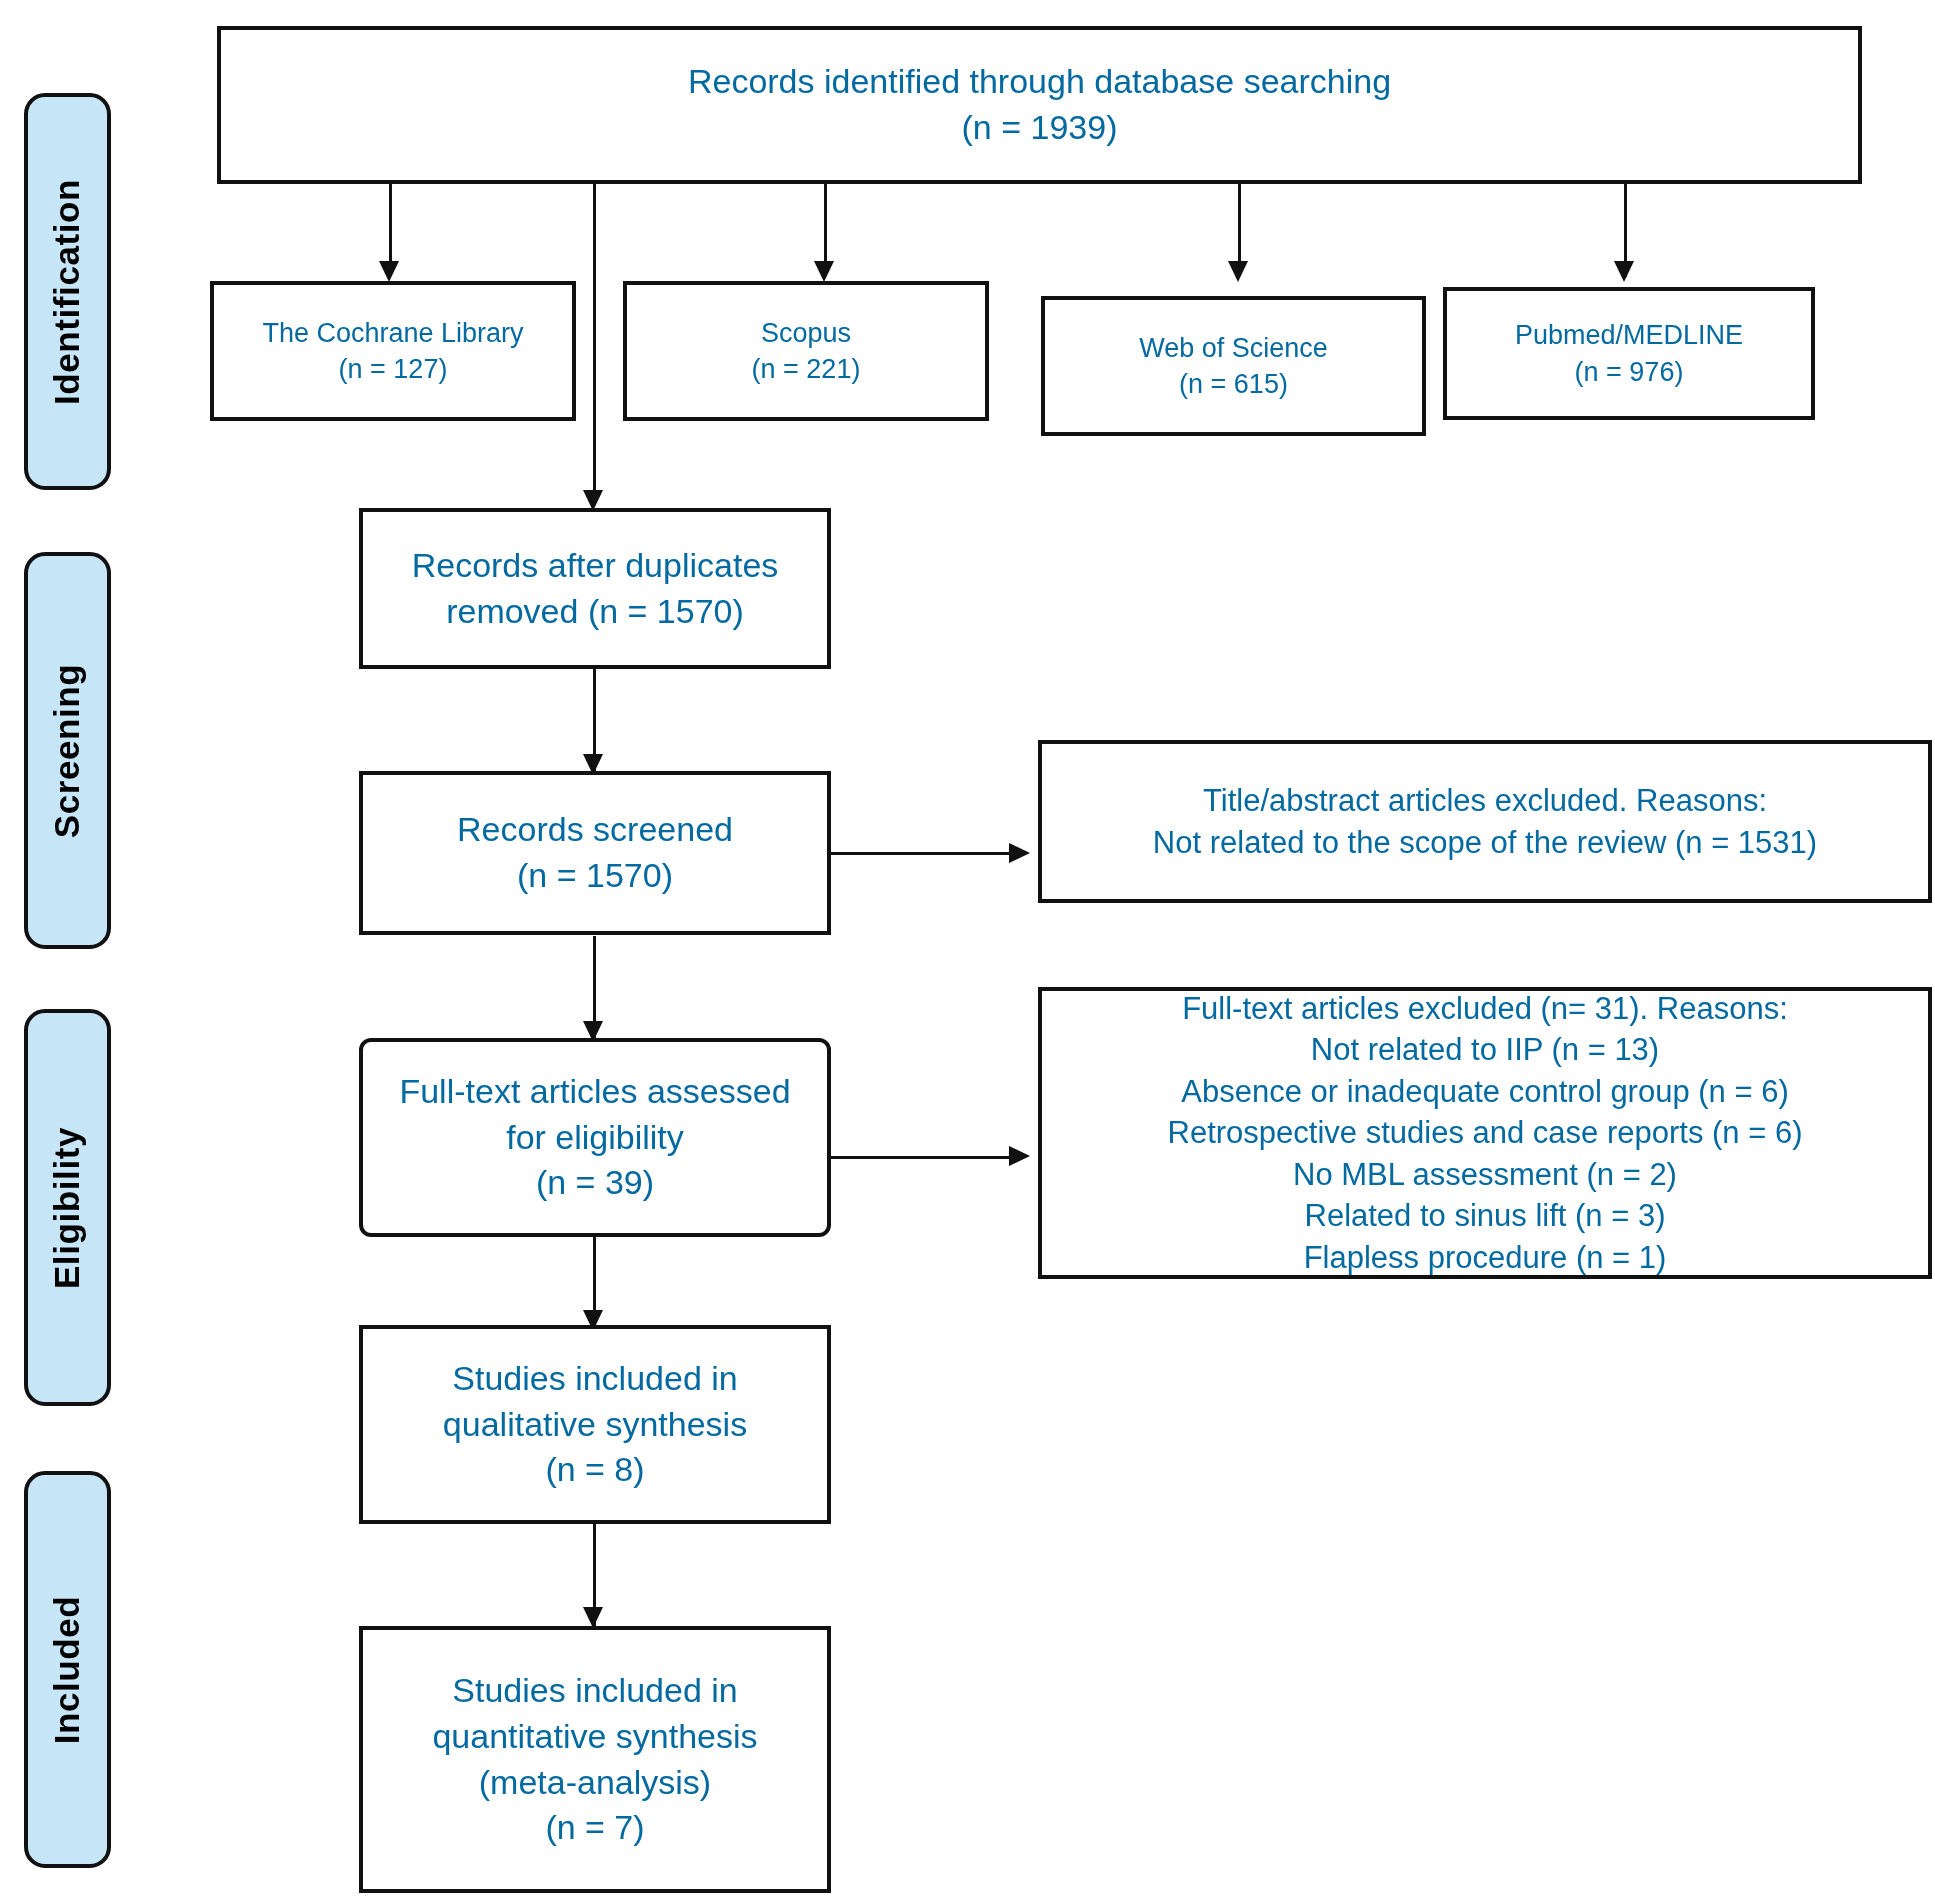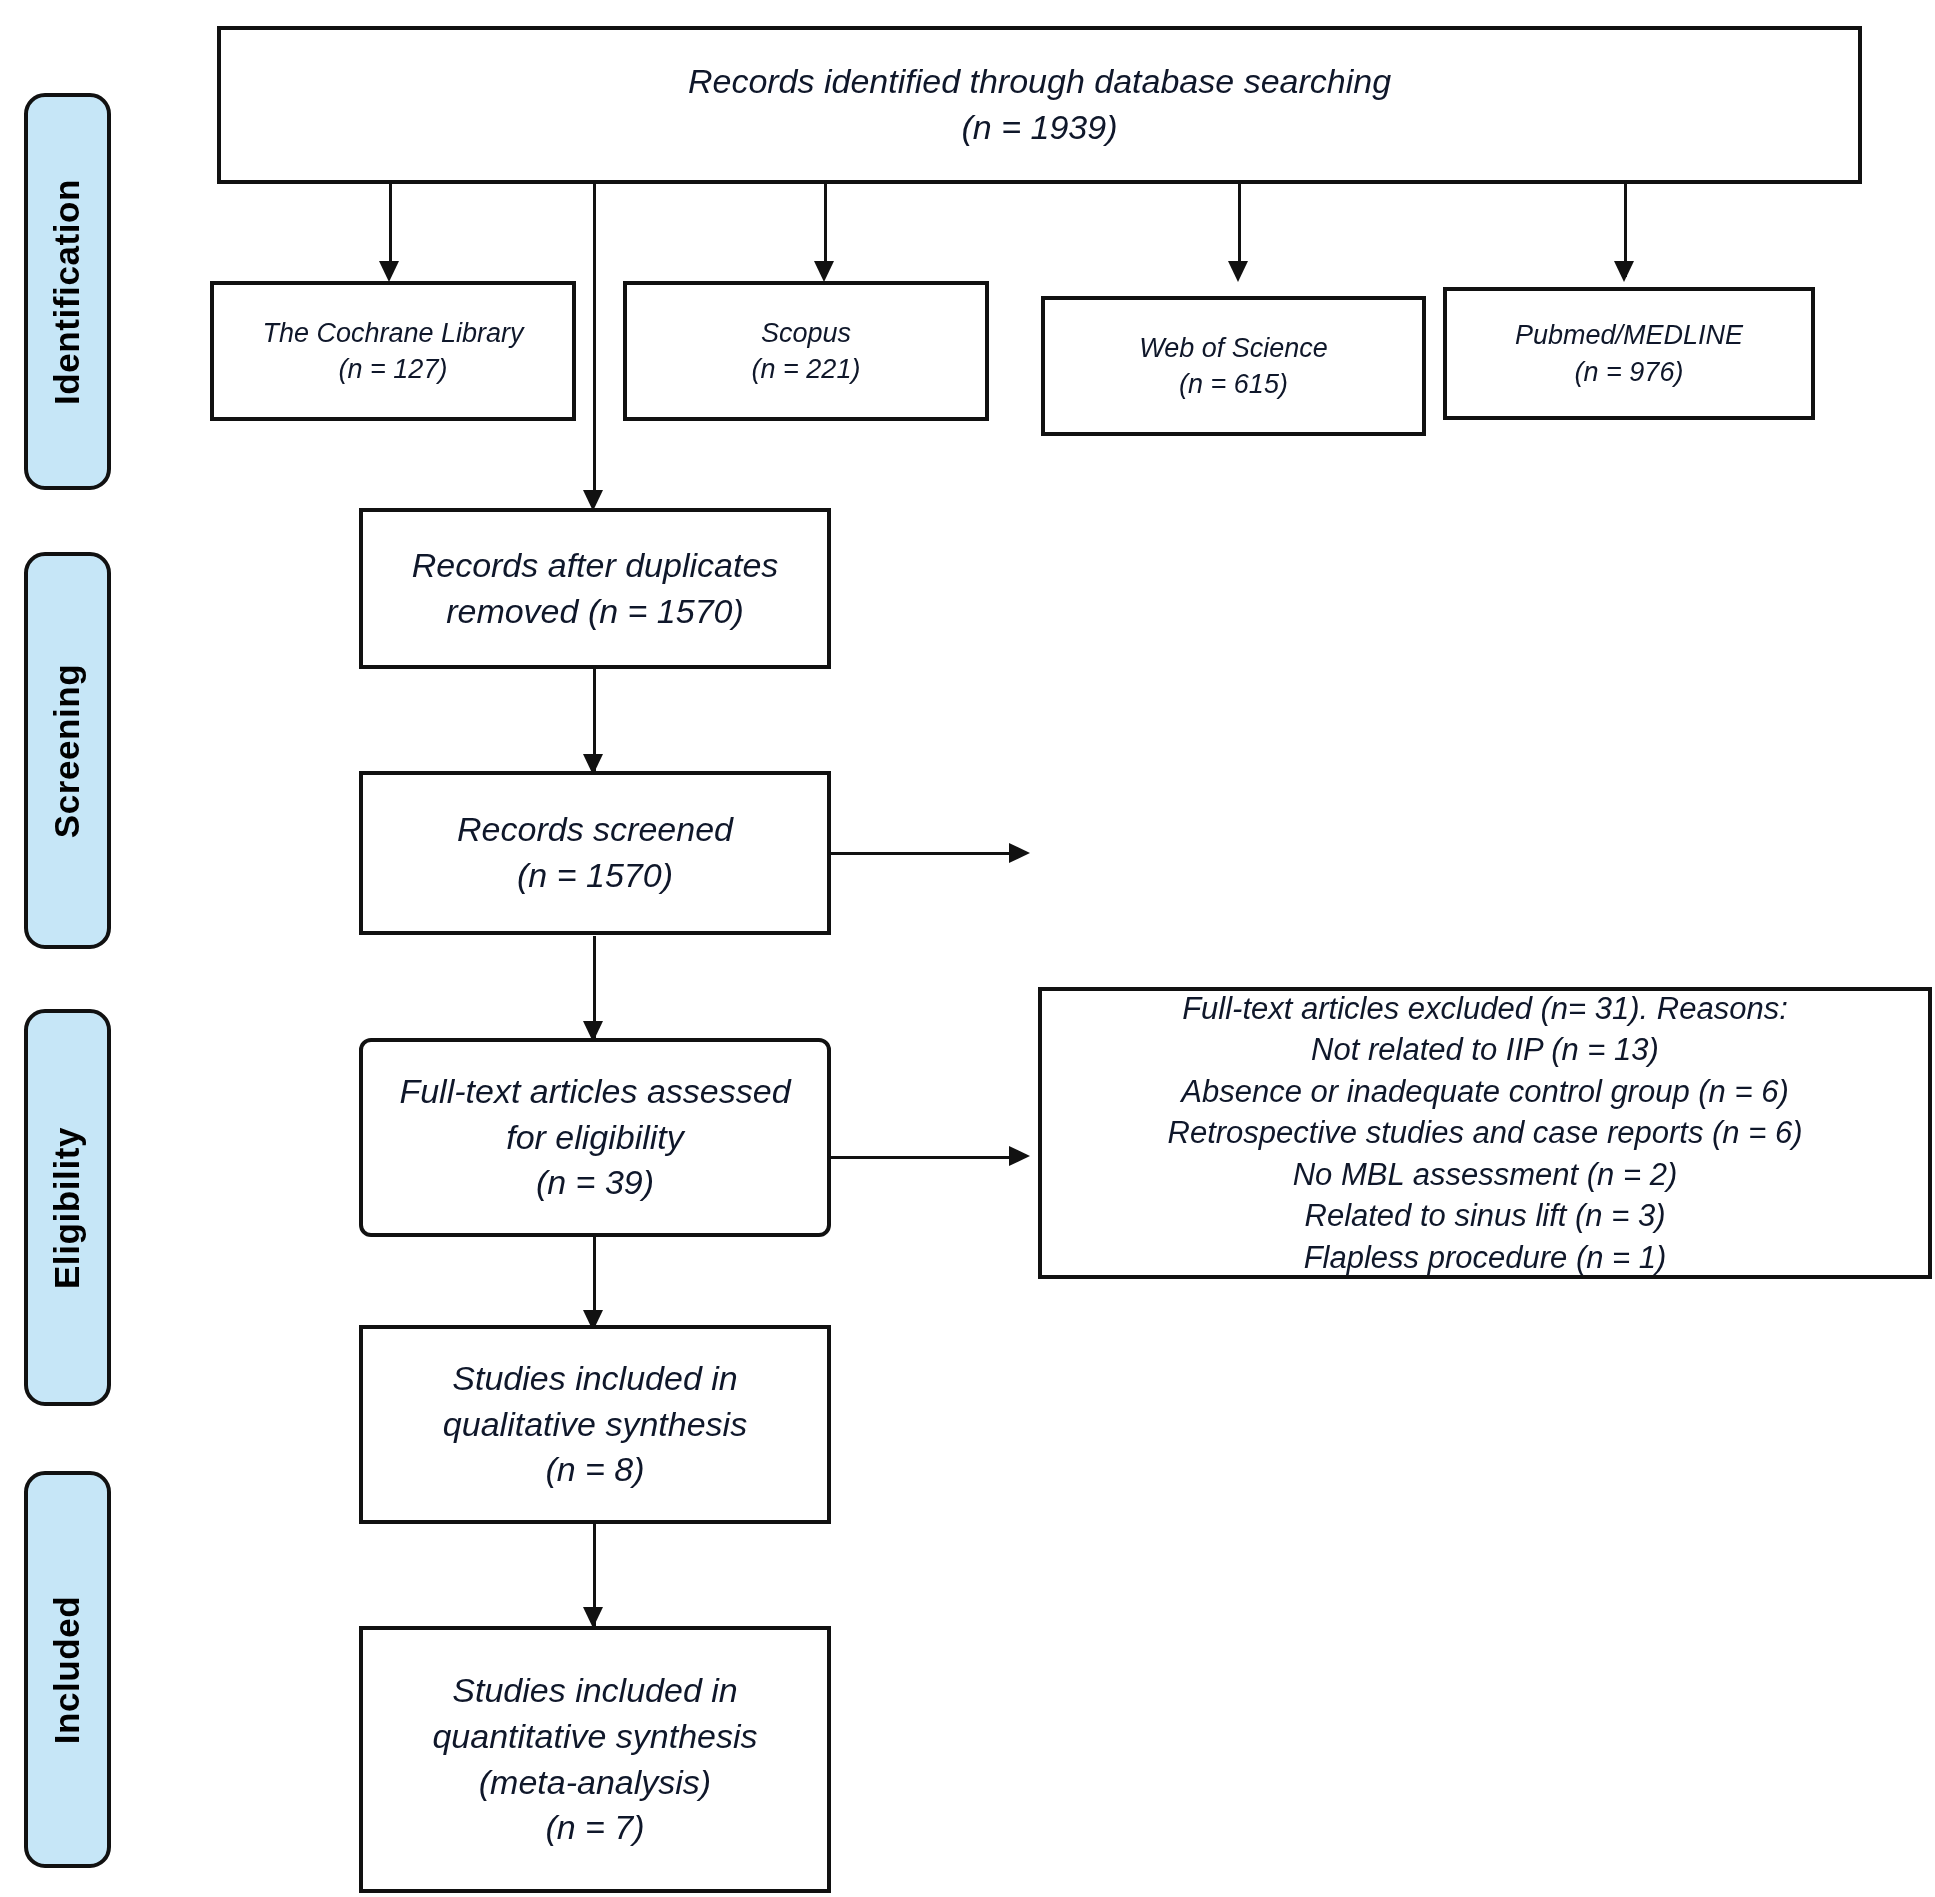--- a/index.html
+++ b/index.html
@@ -40,24 +40,23 @@
   
   .flow-box {
     position: absolute;
     background: #ffffff;
     border: 4.3px solid #111111;
     box-sizing: border-box;
     display: flex;
     align-items: center;
     justify-content: flex-start;
     text-align: center;
-    color: #0f172a;
+    color: #0369a1;
     font-family: "Liberation Sans", sans-serif;
     line-height: 1.34;
-    font-style: italic;
   }
   .flow-box .box-text {
     padding: 0 11.2px;
     width: 100%;
     white-space: pre-line;
   }
   .fs-big   { font-size: 34px; }
   .fs-mid   { font-size: 31px; }
   .fs-small { font-size: 27px; }
 
@@ -159,20 +158,24 @@
   <div class="arrow-down" style="left:583px; top:754px;"></div>
 
   <div class="flow-box fs-big" style="left:359px; top:771px; width:472px; height:164px;">
     <div class="box-text">Records screened
 (n = 1570)</div>
   </div>
 
   <div class="hline" style="left:830px; top:852px; width:180px;"></div>
   <div class="arrow-right" style="left:1009px; top:843px;"></div>
 
+  <div class="flow-box fs-mid" style="left:1038px; top:740px; width:894px; height:163px;">
+    <div class="box-text">Title/abstract articles excluded. Reasons:
+Not related to the scope of the review (n = 1531)</div>
+  </div>
 
   <div class="vline" style="left:593px; top:936px; height:106px;"></div>
   <div class="arrow-down" style="left:583px; top:1021px;"></div>
 
   <div class="flow-box fs-big" style="left:359px; top:1038px; width:472px; height:199px;border-radius:12px;">
     <div class="box-text">Full-text articles assessed
 for eligibility
 (n = 39)</div>
   </div>
 

